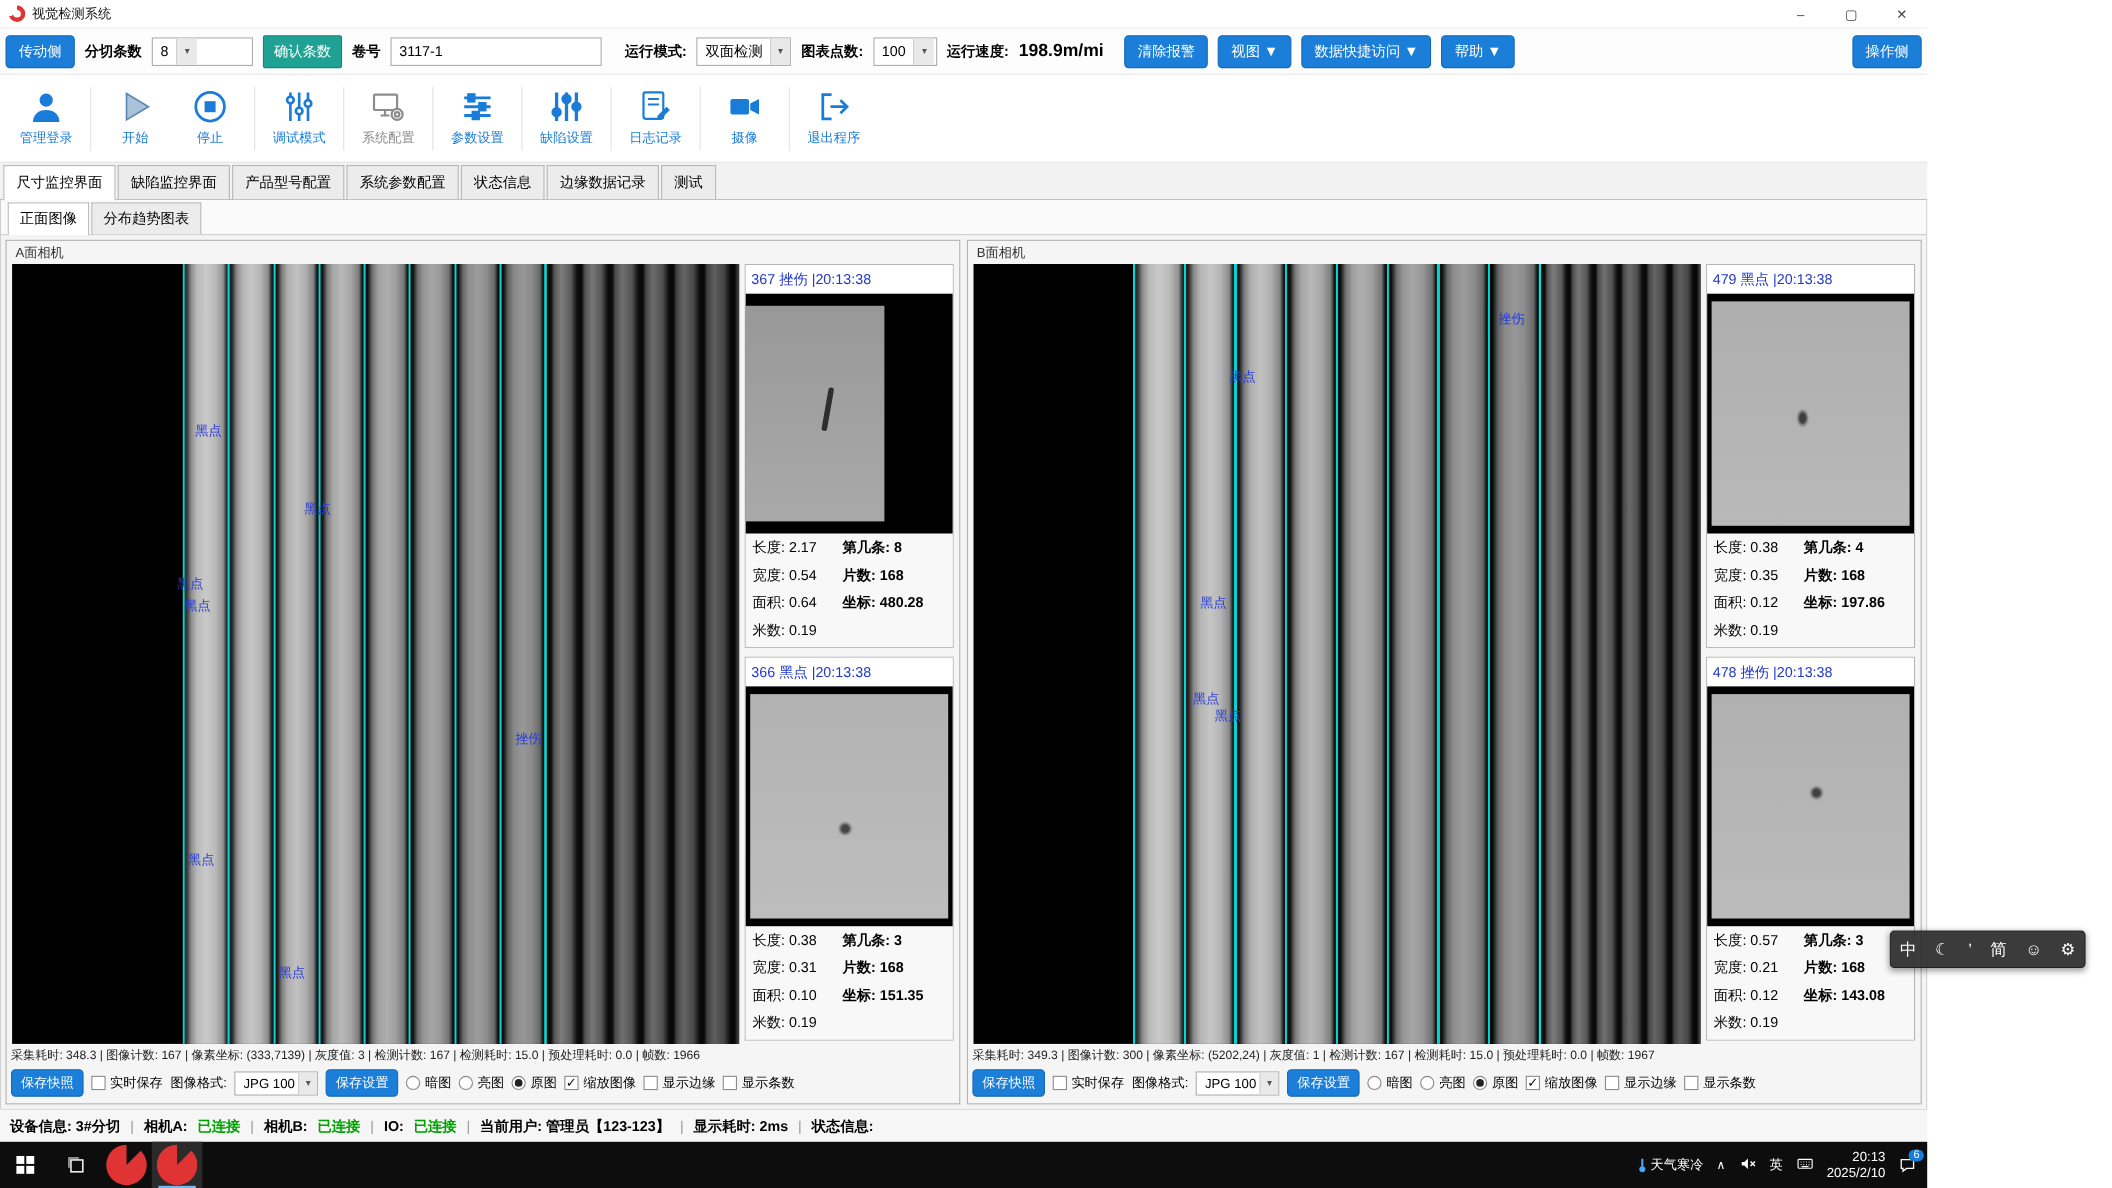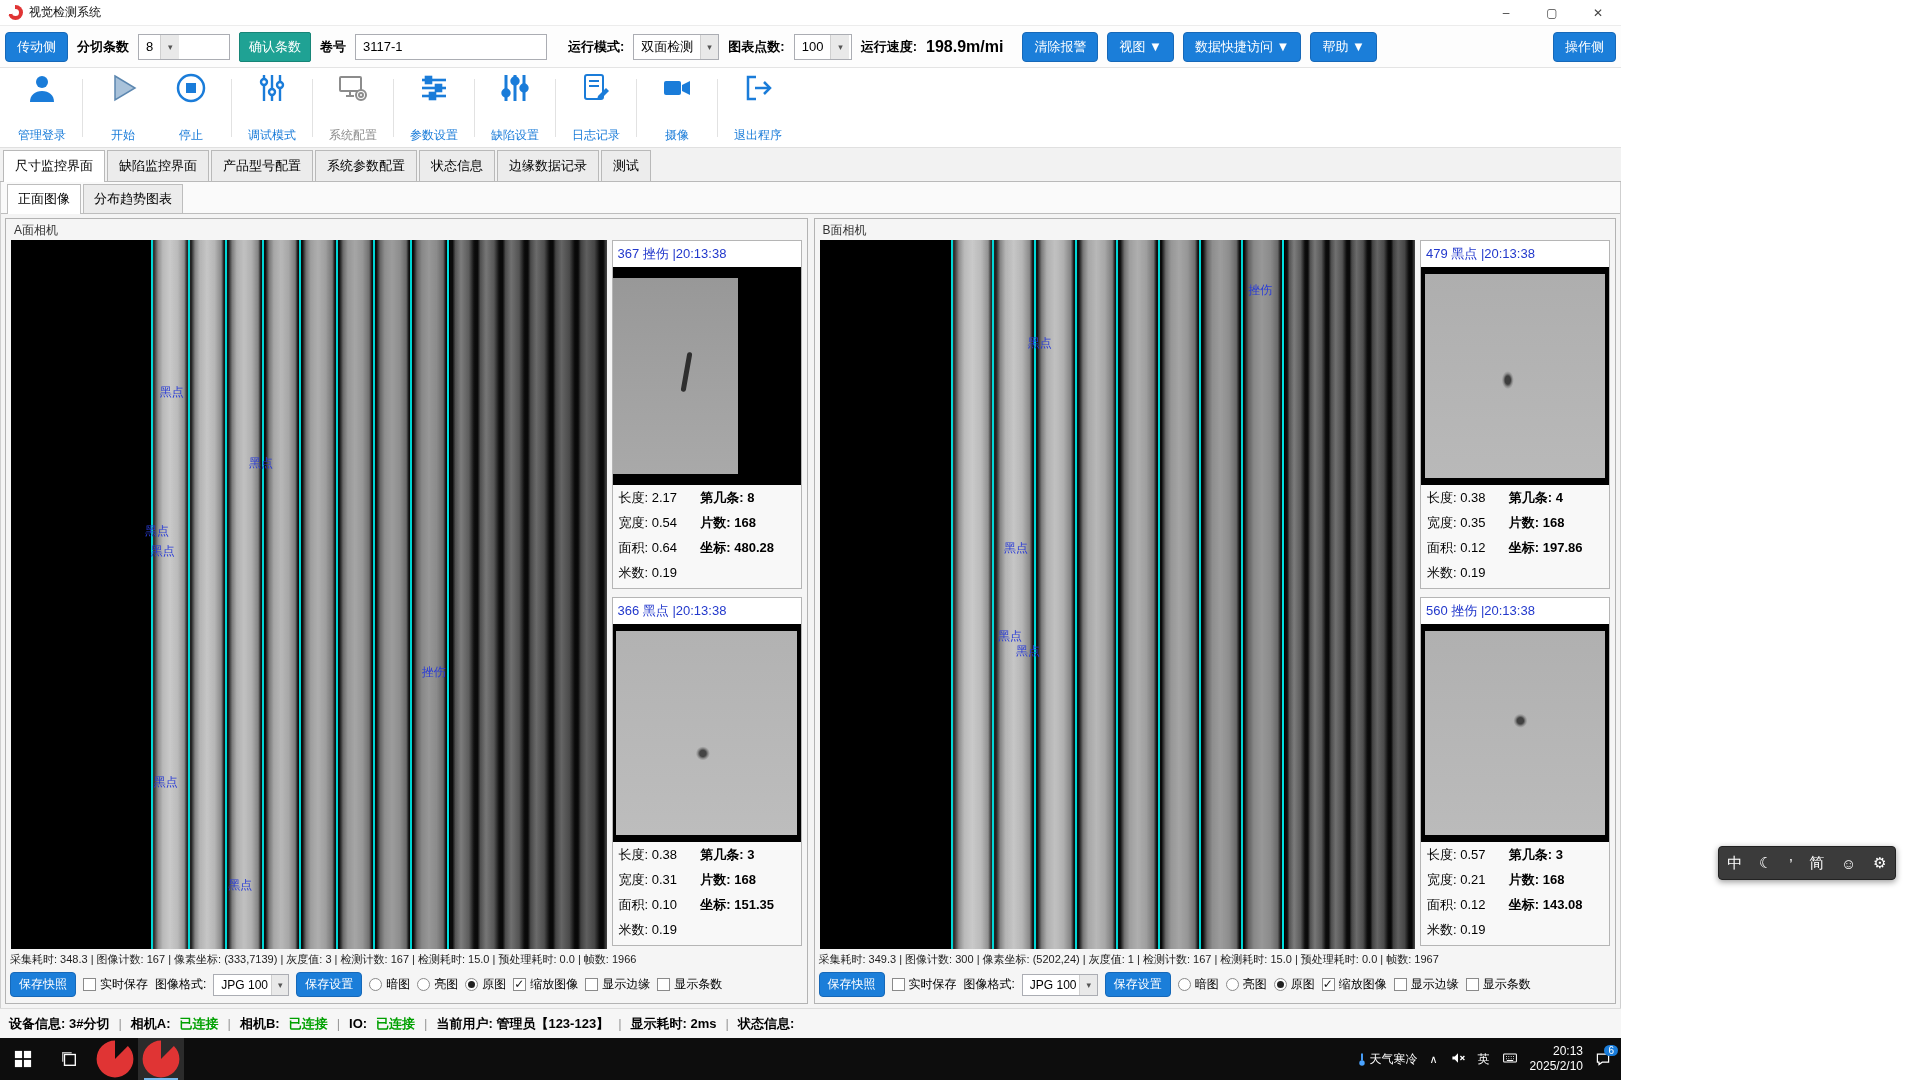--- a/index.html
+++ b/index.html
@@ -1,17 +1,17 @@
 <!DOCTYPE html>
 <html><head>
 <meta charset="utf-8">
 <style>
 * { margin:0; padding:0; box-sizing:border-box; font-family:"Liberation Sans","DejaVu Sans",sans-serif; }
 html,body { width:1920px; height:1080px; overflow:hidden; background:#fff; font-size:13px; color:#000; }
-.window { position:relative; width:1621px; height:1080px; display:flex; flex-direction:column; background:#fff; }
+.window { position:relative; width:1752px; height:1080px; display:flex; flex-direction:column; background:#fff; }
 
 
 .titlebar { height:26px; flex:0 0 auto; display:flex; align-items:center; gap:6px; padding-left:8px; background:#fff; border-bottom:1px solid #ececec; }
 .app-logo { width:15px; height:15px; border-radius:50%; background:conic-gradient(#e03434 0 70%, #fff 70% 100%); position:relative; }
 .app-logo::after { content:""; position:absolute; left:4px; top:4px; width:7px; height:7px; border-radius:50%; background:#fff; }
 .title-text { font-size:12px; color:#111; }
 .win-controls { margin-left:auto; display:flex; height:100%; }
 .win-btn { width:46px; display:flex; align-items:center; justify-content:center; font-size:12px; color:#444; }
 
 
@@ -22,21 +22,21 @@
 .lbl { font-weight:bold; white-space:nowrap; }
 .combo { display:flex; align-items:stretch; border:1px solid #abadb3; background:#fff; height:26px; }
 .combo .val { padding:0 7px; display:flex; align-items:center; white-space:nowrap; overflow:hidden; }
 .combo .arrow { width:19px; background:#e9e9e9; border-left:1px solid #cfcfcf; display:flex; align-items:center; justify-content:center; font-size:9px; color:#555; }
 .textbox { border:1px solid #abadb3; height:26px; padding:0 7px; display:flex; align-items:center; background:#fff; }
 .speed-val { font-size:16px; font-weight:bold; white-space:nowrap; }
 .spacer { flex:1; }
 
 
 .toolbar2 { height:80px; flex:0 0 auto; display:flex; align-items:center; gap:4px; padding:0 10px; background:#fff; border-bottom:1px solid #e0e0e0; }
-.tool-btn { width:64px; height:72px; display:flex; flex-direction:column; align-items:center; justify-content:space-between; gap:4px; color:#1a7cd9; font-size:12px; white-space:nowrap; }
+.tool-btn { width:64px; height:72px; display:flex; flex-direction:column; align-items:center; justify-content:center; gap:4px; color:#1a7cd9; font-size:12px; white-space:nowrap; }
 .tool-btn svg { width:32px; height:32px; }
 .tsep { width:1px; height:58px; background:#e2e2e2; margin:0 4px; }
 
 
 .tabs { height:34px; flex:0 0 auto; display:flex; align-items:flex-end; gap:2px; padding:4px 3px 0 3px; background:#f2f2f2; border-bottom:1px solid #b9b9b9; }
 .tab { padding:6px 11px; border:1px solid #b9b9b9; border-bottom:none; background:#ececec; font-size:13px; white-space:nowrap; }
 .tab.active { background:#fff; position:relative; top:1px; padding-bottom:7px; }
 .page { flex:1; display:flex; flex-direction:column; background:#fafafa; border-left:1px solid #cfcfcf; border-right:1px solid #cfcfcf; min-height:0; }
 .subtabs { height:32px; flex:0 0 auto; display:flex; align-items:flex-end; gap:2px; padding:4px 6px 0 6px; background:#fafafa; border-bottom:1px solid #bdbdbd; }
 .subtab { padding:5px 10px; border:1px solid #bdbdbd; border-bottom:none; background:#ececec; font-size:13px; white-space:nowrap; }
@@ -386,21 +386,21 @@
                   <span class="c2">第几条: 4</span>
                 <span class="c1">宽度: 0.35</span>
                   <span class="c2">片数: 168</span>
                 <span class="c1">面积: 0.12</span>
                   <span class="c2">坐标: 197.86</span>
                 <span class="c1">米数: 0.19</span>
                   <span class="c2"></span>
               </div>
             </div>
             <div class="card">
-              <div class="card-header">560 挫伤 |20:13:38</div>
+              <div class="card-header">478 挫伤 |20:13:38</div>
               <div class="thumb">
                   <div class="gray gray-478"></div>
                 </div>
               <div class="card-stats">
                 <span class="c1">长度: 0.57</span>
                   <span class="c2">第几条: 3</span>
                 <span class="c1">宽度: 0.21</span>
                   <span class="c2">片数: 168</span>
                 <span class="c1">面积: 0.12</span>
                   <span class="c2">坐标: 143.08</span>

